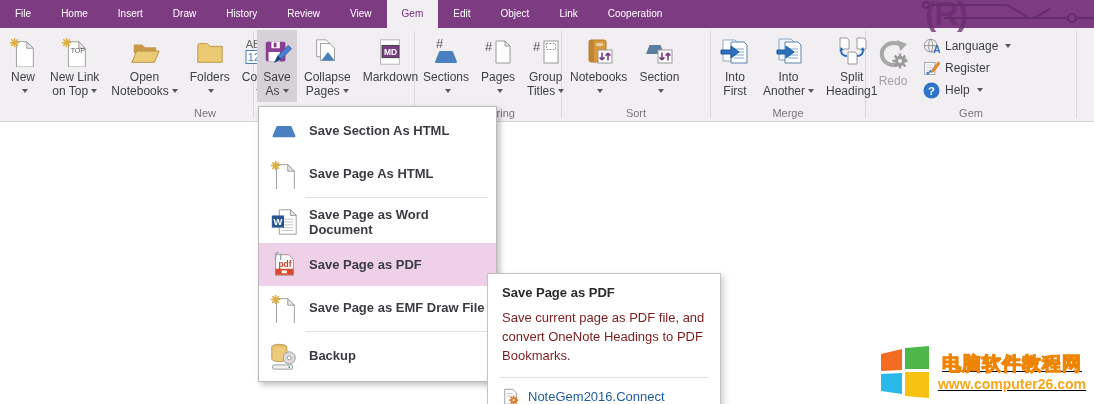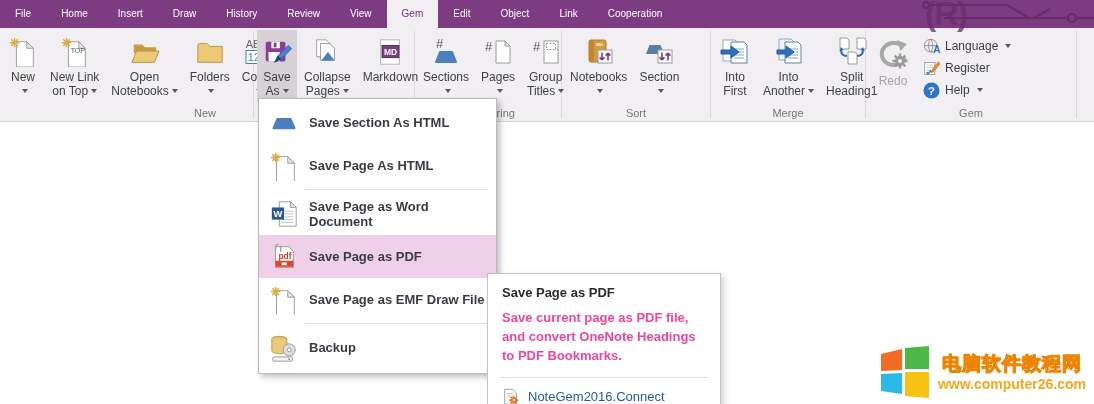--- a/index.html
+++ b/index.html
@@ -57,47 +57,47 @@
   .small-col { display:flex; flex-direction:column; padding-top:5px; }
   .sbtn {
     display:flex; align-items:center; gap:5px; height:22px;
     font-size:12px; color:#3f3f41; padding:0 5px; white-space:nowrap;
   }
   .sbtn .arr { margin-left:2px; }
   .help-arr { margin-left:12px; }
 
   
   .dropdown {
-    position:absolute; left:258px; top:98px; width:239px;
+    position:absolute; left:258px; top:106px; width:239px;
     background:#ffffff; border:1px solid #bdb8bd;
     box-shadow:3px 3px 6px rgba(0,0,0,.25);
     z-index:10; padding:2px 0 4px 0;
   }
   .mitem {
     display:flex; align-items:center; height:43px; padding:0 6px 0 8px; gap:9px;
     font-size:13px; font-weight:bold; color:#3b3b43; cursor:default;
   }
   .mitem.sel { background:#eed1e8; }
   .mic { width:33px; display:flex; justify-content:center; flex:none; }
   .msep { height:1px; background:#e3e1e3; margin:2px 8px 2px 46px; }
 
   
   .tooltip {
     position:absolute; left:487px; top:273px; width:234px; height:190px;
     background:#ffffff; border:1px solid #c6c2c6;
     box-shadow:3px 3px 6px rgba(0,0,0,.18);
     z-index:12; padding:11px 14px; font-size:13px;
   }
   .tt-title { font-weight:bold; color:#2b2b2b; margin-bottom:9px; }
-  .tt-body  { color:#ec4899; line-height:1.45;font-weight:bold; }
+  .tt-body  { color:#7f1d1d; line-height:1.45; }
   .tt-hr { border:none; border-top:1px solid #e3e1e3; margin:11px -2px 10px -2px; }
   .tt-connect { display:flex; align-items:center; gap:8px; font-weight:normal; color:#215d9e; }
 
   
-  .watermark { position:absolute; right:8px; bottom:4px; display:flex; align-items:center; gap:7px; z-index:3; }
+  .watermark { position:absolute; right:8px; bottom:4px; display:flex; align-items:center; gap:7px; z-index:3;text-decoration:underline; }
   .wm-texts { display:flex; flex-direction:column; align-items:center; }
   .wm-title {
     font-size:19px; font-weight:bold; color:#2e9fe6;
     -webkit-text-stroke:1.2px #f08300; letter-spacing:1px; line-height:1.2;
   }
   .wm-url { font-size:14px; font-weight:bold; color:#f6a81c; line-height:1.2; }
 </style>
 </head>
 <body>
 

